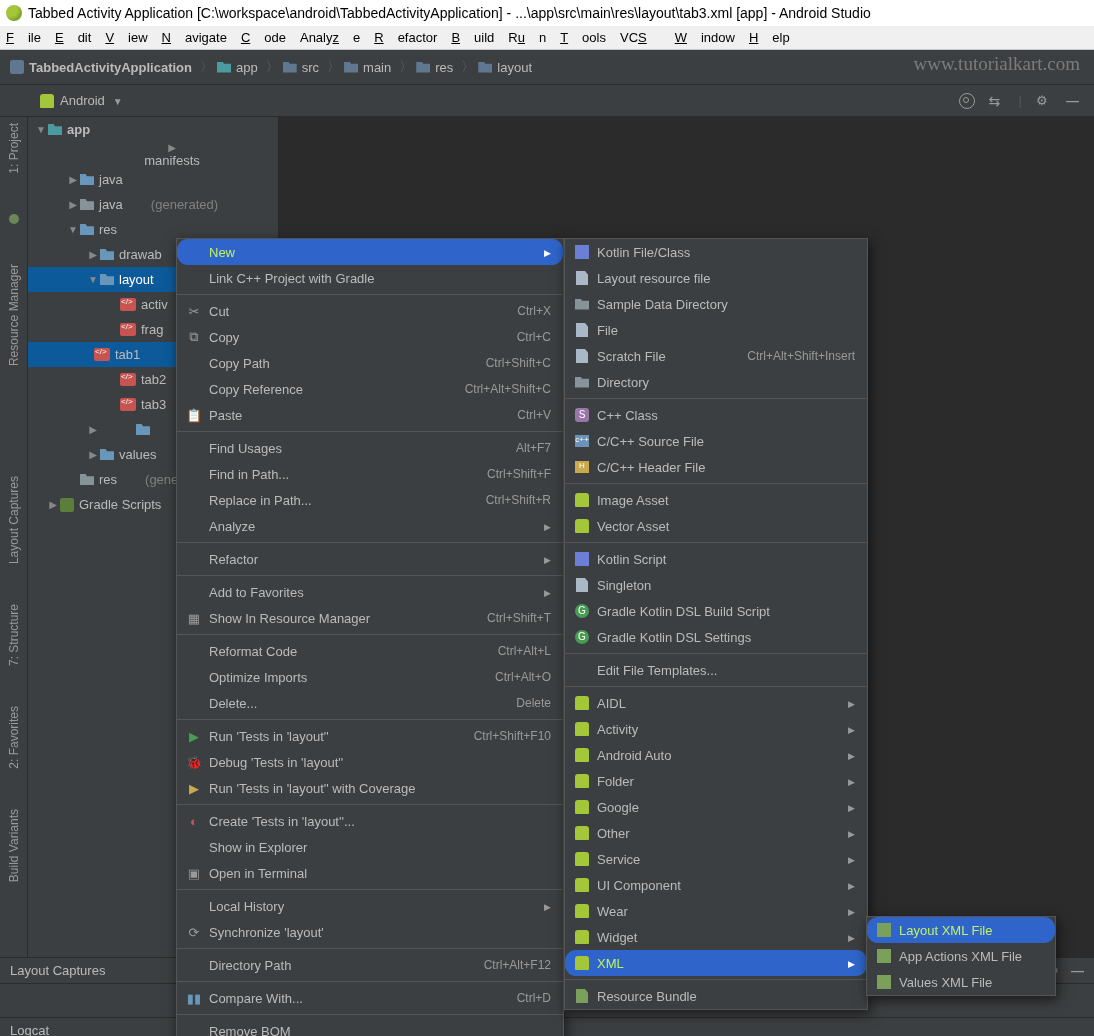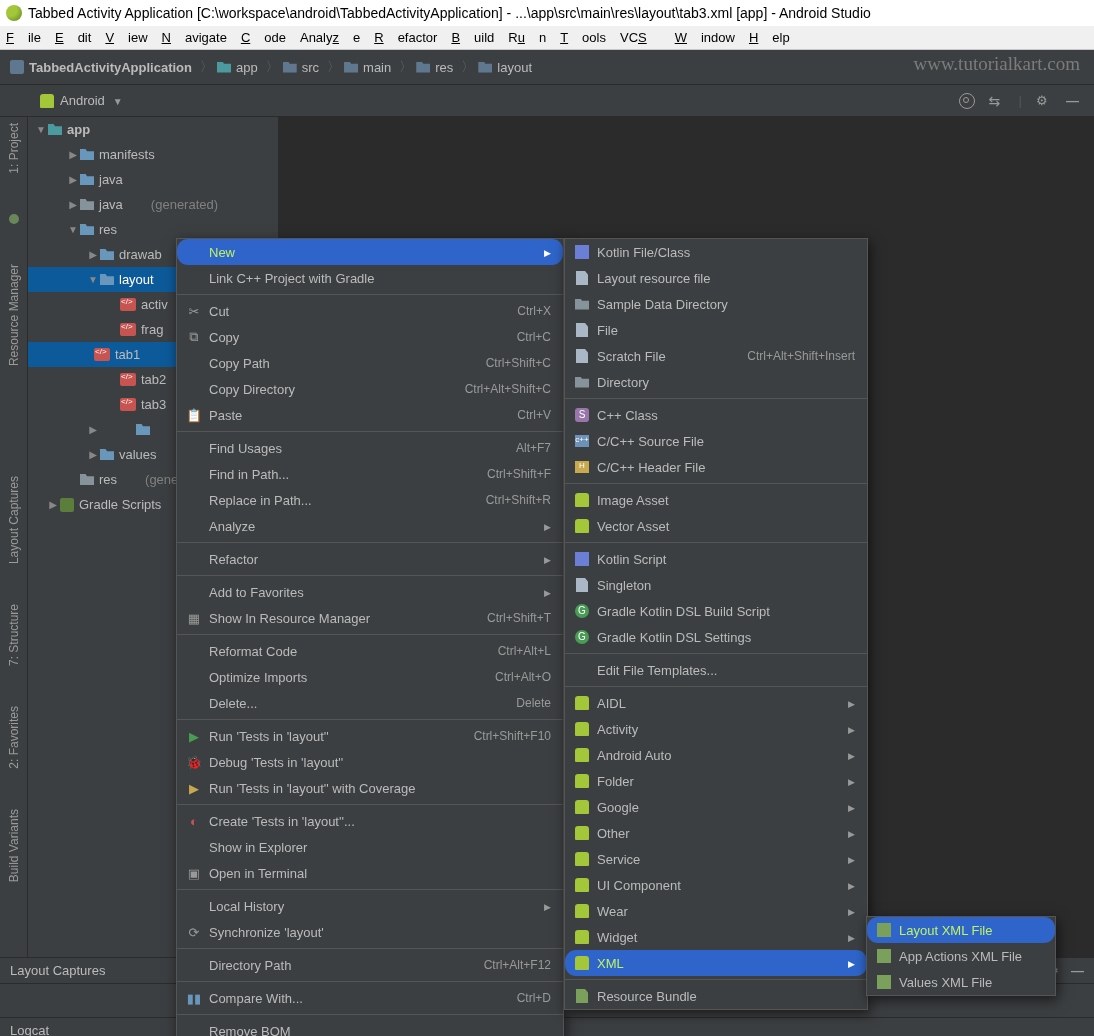--- a/index.html
+++ b/index.html
@@ -233,21 +233,21 @@
     <div class="vtab">2: Favorites</div>
     <div class="vtab">Build Variants</div>
   </div>
   <div class="project-tree">
     <div class="tree-row">
         <span class="arrow down"></span>
         <span class="folder-icon teal"></span>
         <b>app</b>
       </div>
     <div id="tree-rows">
-        <div class="tree-row" style="padding-left: 38px;">
+        <div class="tree-row" style="padding-left: 38px; flex-direction: column;">
           <span class="arrow right"></span>
           <span class="folder-icon" style="background:#6897bb;"></span>
           <span>manifests</span>
         </div>
         <div class="tree-row" style="padding-left: 38px;">
           <span class="arrow right"></span>
           <span class="folder-icon" style="background:#6897bb;"></span>
           <span>java</span>
         </div>
         <div class="tree-row" style="padding-left: 38px;">
@@ -366,21 +366,21 @@
       <span class="mi-label">Copy</span>
       <span class="mi-shortcut">Ctrl+C</span>
     </div>
     <div class="menu-item">
       <span class="mi-icon"></span>
       <span class="mi-label">Copy Path</span>
       <span class="mi-shortcut">Ctrl+Shift+C</span>
     </div>
     <div class="menu-item">
       <span class="mi-icon"></span>
-      <span class="mi-label">Copy Directory</span>
+      <span class="mi-label">Copy Reference</span>
       <span class="mi-shortcut">Ctrl+Alt+Shift+C</span>
     </div>
     <div class="menu-item">
       <span class="mi-icon">
         <span style="color:#999;">📋</span>
       </span>
       <span class="mi-label">Paste</span>
       <span class="mi-shortcut">Ctrl+V</span>
     </div>
     <div class="menu-sep"></div>

